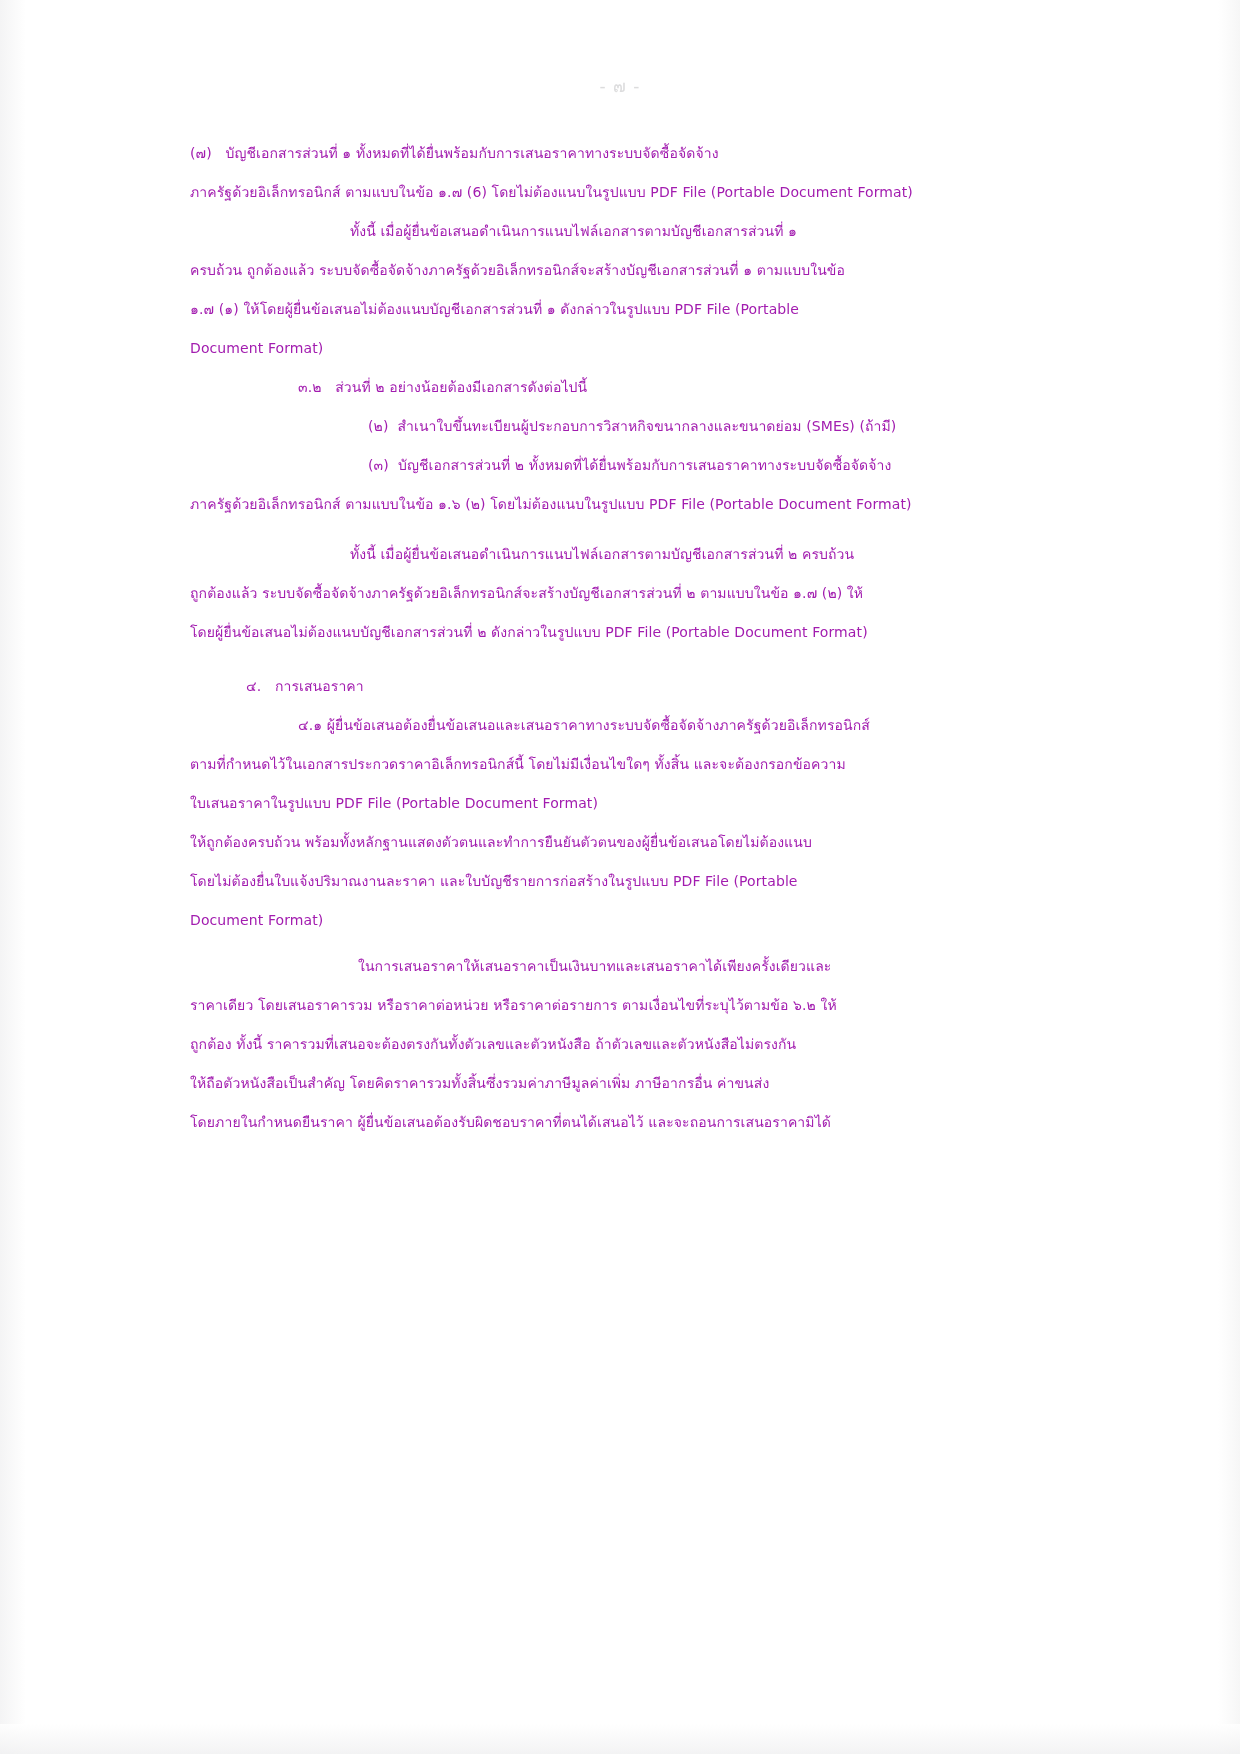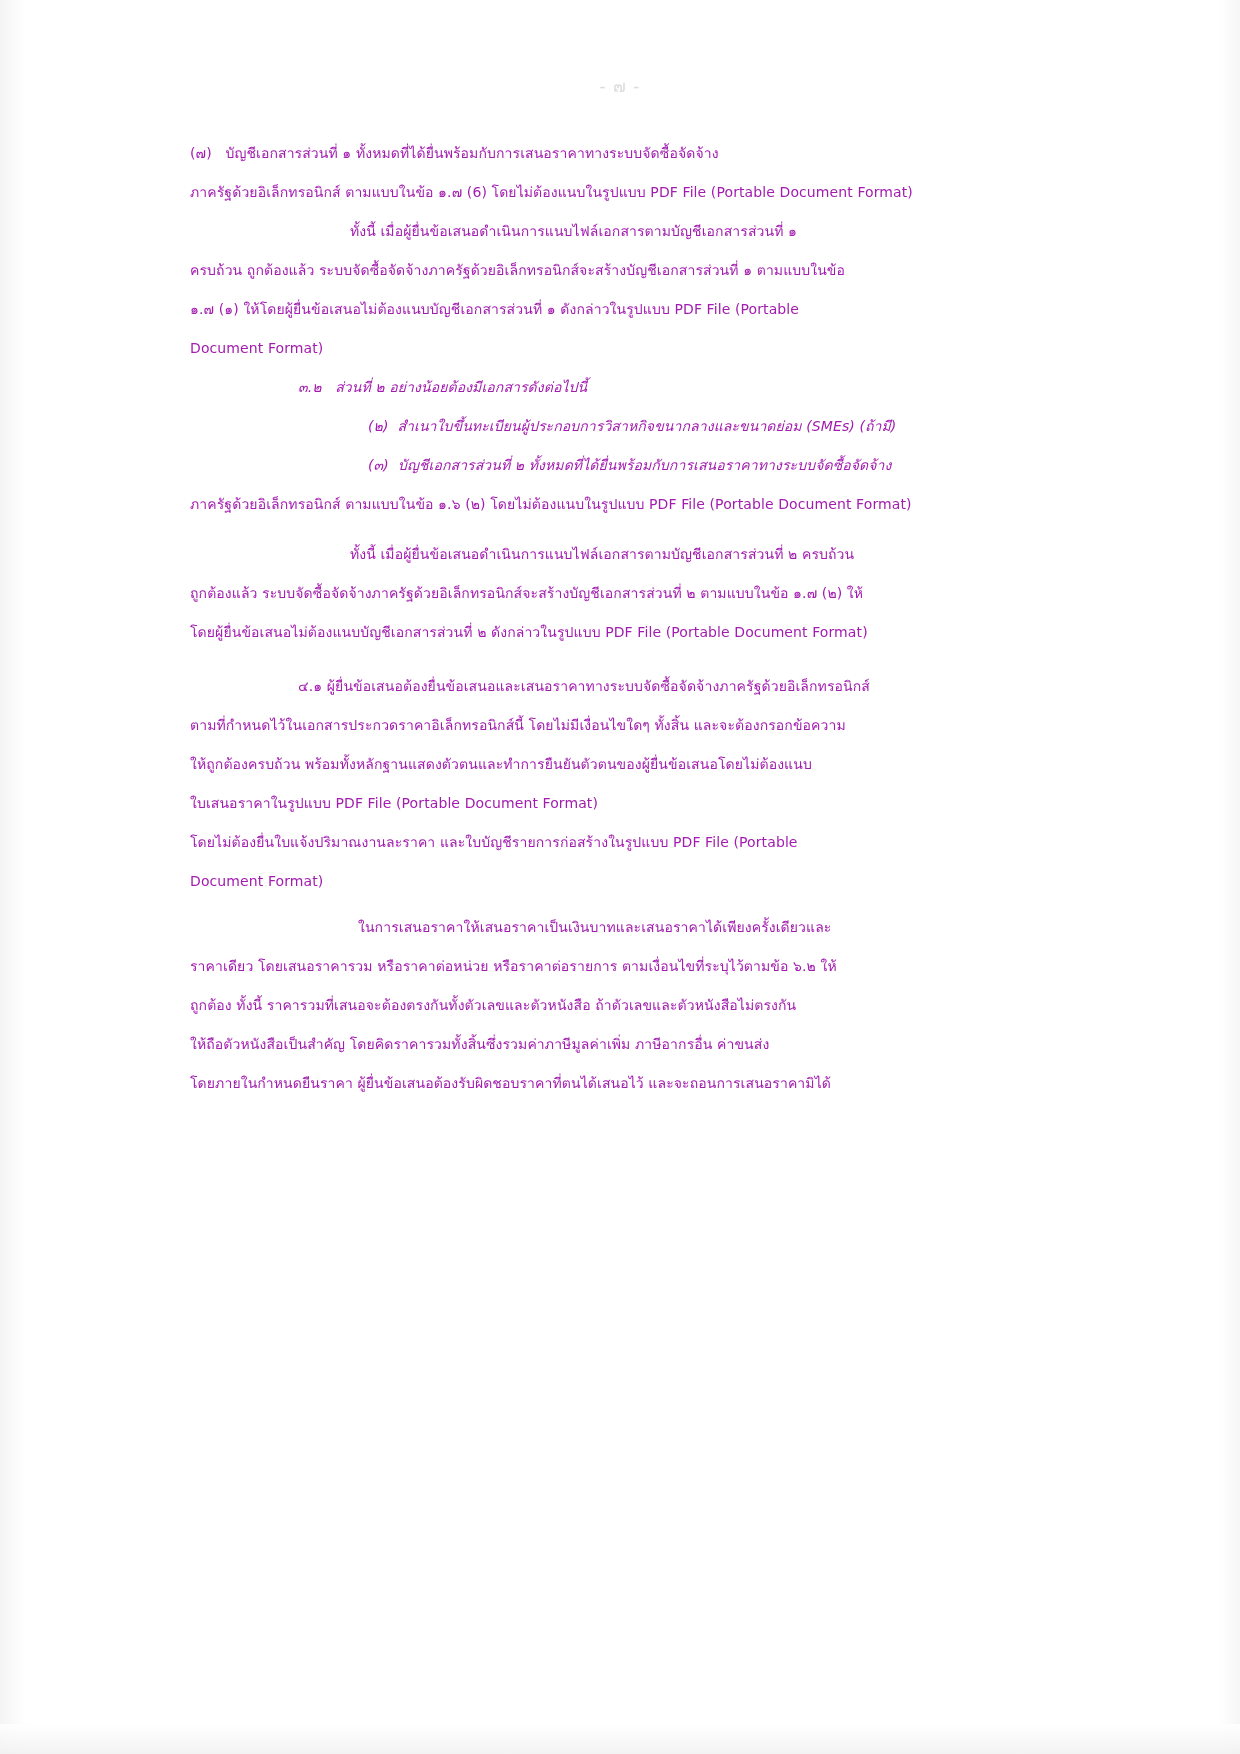--- a/index.html
+++ b/index.html
@@ -71,21 +71,21 @@
     white-space: pre-wrap;
     font-weight: 400;
   }
   .gap-sm { height: 7px; }
   .gap-md { height: 11px; }
   .gap-lg { height: 15px; }
 
   .just { text-align: justify; text-align-last: left; }
 
   
-  .tone-a { color: #d4d4d6; font-style: italic; }
+  .tone-a { color: #d4d4d6; }
   .tone-b { color: #dadadc; }
 </style>
 </head>
 <body>
 
 <div class="page">
 
   <div class="scan-edge-left"></div>
   <div class="scan-edge-right"></div>
   <div class="scan-edge-bottom"></div>
@@ -114,25 +114,26 @@
       <p class="line just tone-b">ภาครัฐด้วยอิเล็กทรอนิกส์ ตามแบบในข้อ ๑.๖ (๒) โดยไม่ต้องแนบในรูปแบบ PDF File (Portable Document Format)</p>
 
       <div class="gap-md"></div>
 
       <p class="line just tone-b" style="padding-left:160px">ทั้งนี้ เมื่อผู้ยื่นข้อเสนอดำเนินการแนบไฟล์เอกสารตามบัญชีเอกสารส่วนที่ ๒ ครบถ้วน</p>
       <p class="line just tone-b">ถูกต้องแล้ว ระบบจัดซื้อจัดจ้างภาครัฐด้วยอิเล็กทรอนิกส์จะสร้างบัญชีเอกสารส่วนที่ ๒ ตามแบบในข้อ ๑.๗ (๒) ให้</p>
       <p class="line just tone-b">โดยผู้ยื่นข้อเสนอไม่ต้องแนบบัญชีเอกสารส่วนที่ ๒ ดังกล่าวในรูปแบบ PDF File (Portable Document Format)</p>
 
       <div class="gap-lg"></div>
 
+      <p class="line tone-a" style="padding-left:56px"><span>๔.</span>&nbsp;&nbsp;&nbsp;<span>การเสนอราคา</span></p>
 
       <p class="line just tone-b" style="padding-left:108px">๔.๑ ผู้ยื่นข้อเสนอต้องยื่นข้อเสนอและเสนอราคาทางระบบจัดซื้อจัดจ้างภาครัฐด้วยอิเล็กทรอนิกส์</p>
       <p class="line just tone-b">ตามที่กำหนดไว้ในเอกสารประกวดราคาอิเล็กทรอนิกส์นี้ โดยไม่มีเงื่อนไขใดๆ ทั้งสิ้น และจะต้องกรอกข้อความ</p>
+      <p class="line tone-b">ใบเสนอราคาในรูปแบบ PDF File (Portable Document Format)</p>
       <p class="line just tone-b">ให้ถูกต้องครบถ้วน พร้อมทั้งหลักฐานแสดงตัวตนและทำการยืนยันตัวตนของผู้ยื่นข้อเสนอโดยไม่ต้องแนบ</p>
-      <p class="line tone-b">ใบเสนอราคาในรูปแบบ PDF File (Portable Document Format)</p>
 
       <p class="line just tone-b">โดยไม่ต้องยื่นใบแจ้งปริมาณงานละราคา และใบบัญชีรายการก่อสร้างในรูปแบบ PDF File (Portable</p>
       <p class="line tone-b">Document Format)</p>
 
       <div class="gap-sm"></div>
 
       <p class="line just tone-b" style="padding-left:168px">ในการเสนอราคาให้เสนอราคาเป็นเงินบาทและเสนอราคาได้เพียงครั้งเดียวและ</p>
       <p class="line just tone-b">ราคาเดียว โดยเสนอราคารวม หรือราคาต่อหน่วย หรือราคาต่อรายการ ตามเงื่อนไขที่ระบุไว้ตามข้อ ๖.๒ ให้</p>
       <p class="line just tone-b">ถูกต้อง ทั้งนี้ ราคารวมที่เสนอจะต้องตรงกันทั้งตัวเลขและตัวหนังสือ ถ้าตัวเลขและตัวหนังสือไม่ตรงกัน</p>
       <p class="line just tone-b">ให้ถือตัวหนังสือเป็นสำคัญ โดยคิดราคารวมทั้งสิ้นซึ่งรวมค่าภาษีมูลค่าเพิ่ม ภาษีอากรอื่น ค่าขนส่ง</p>

